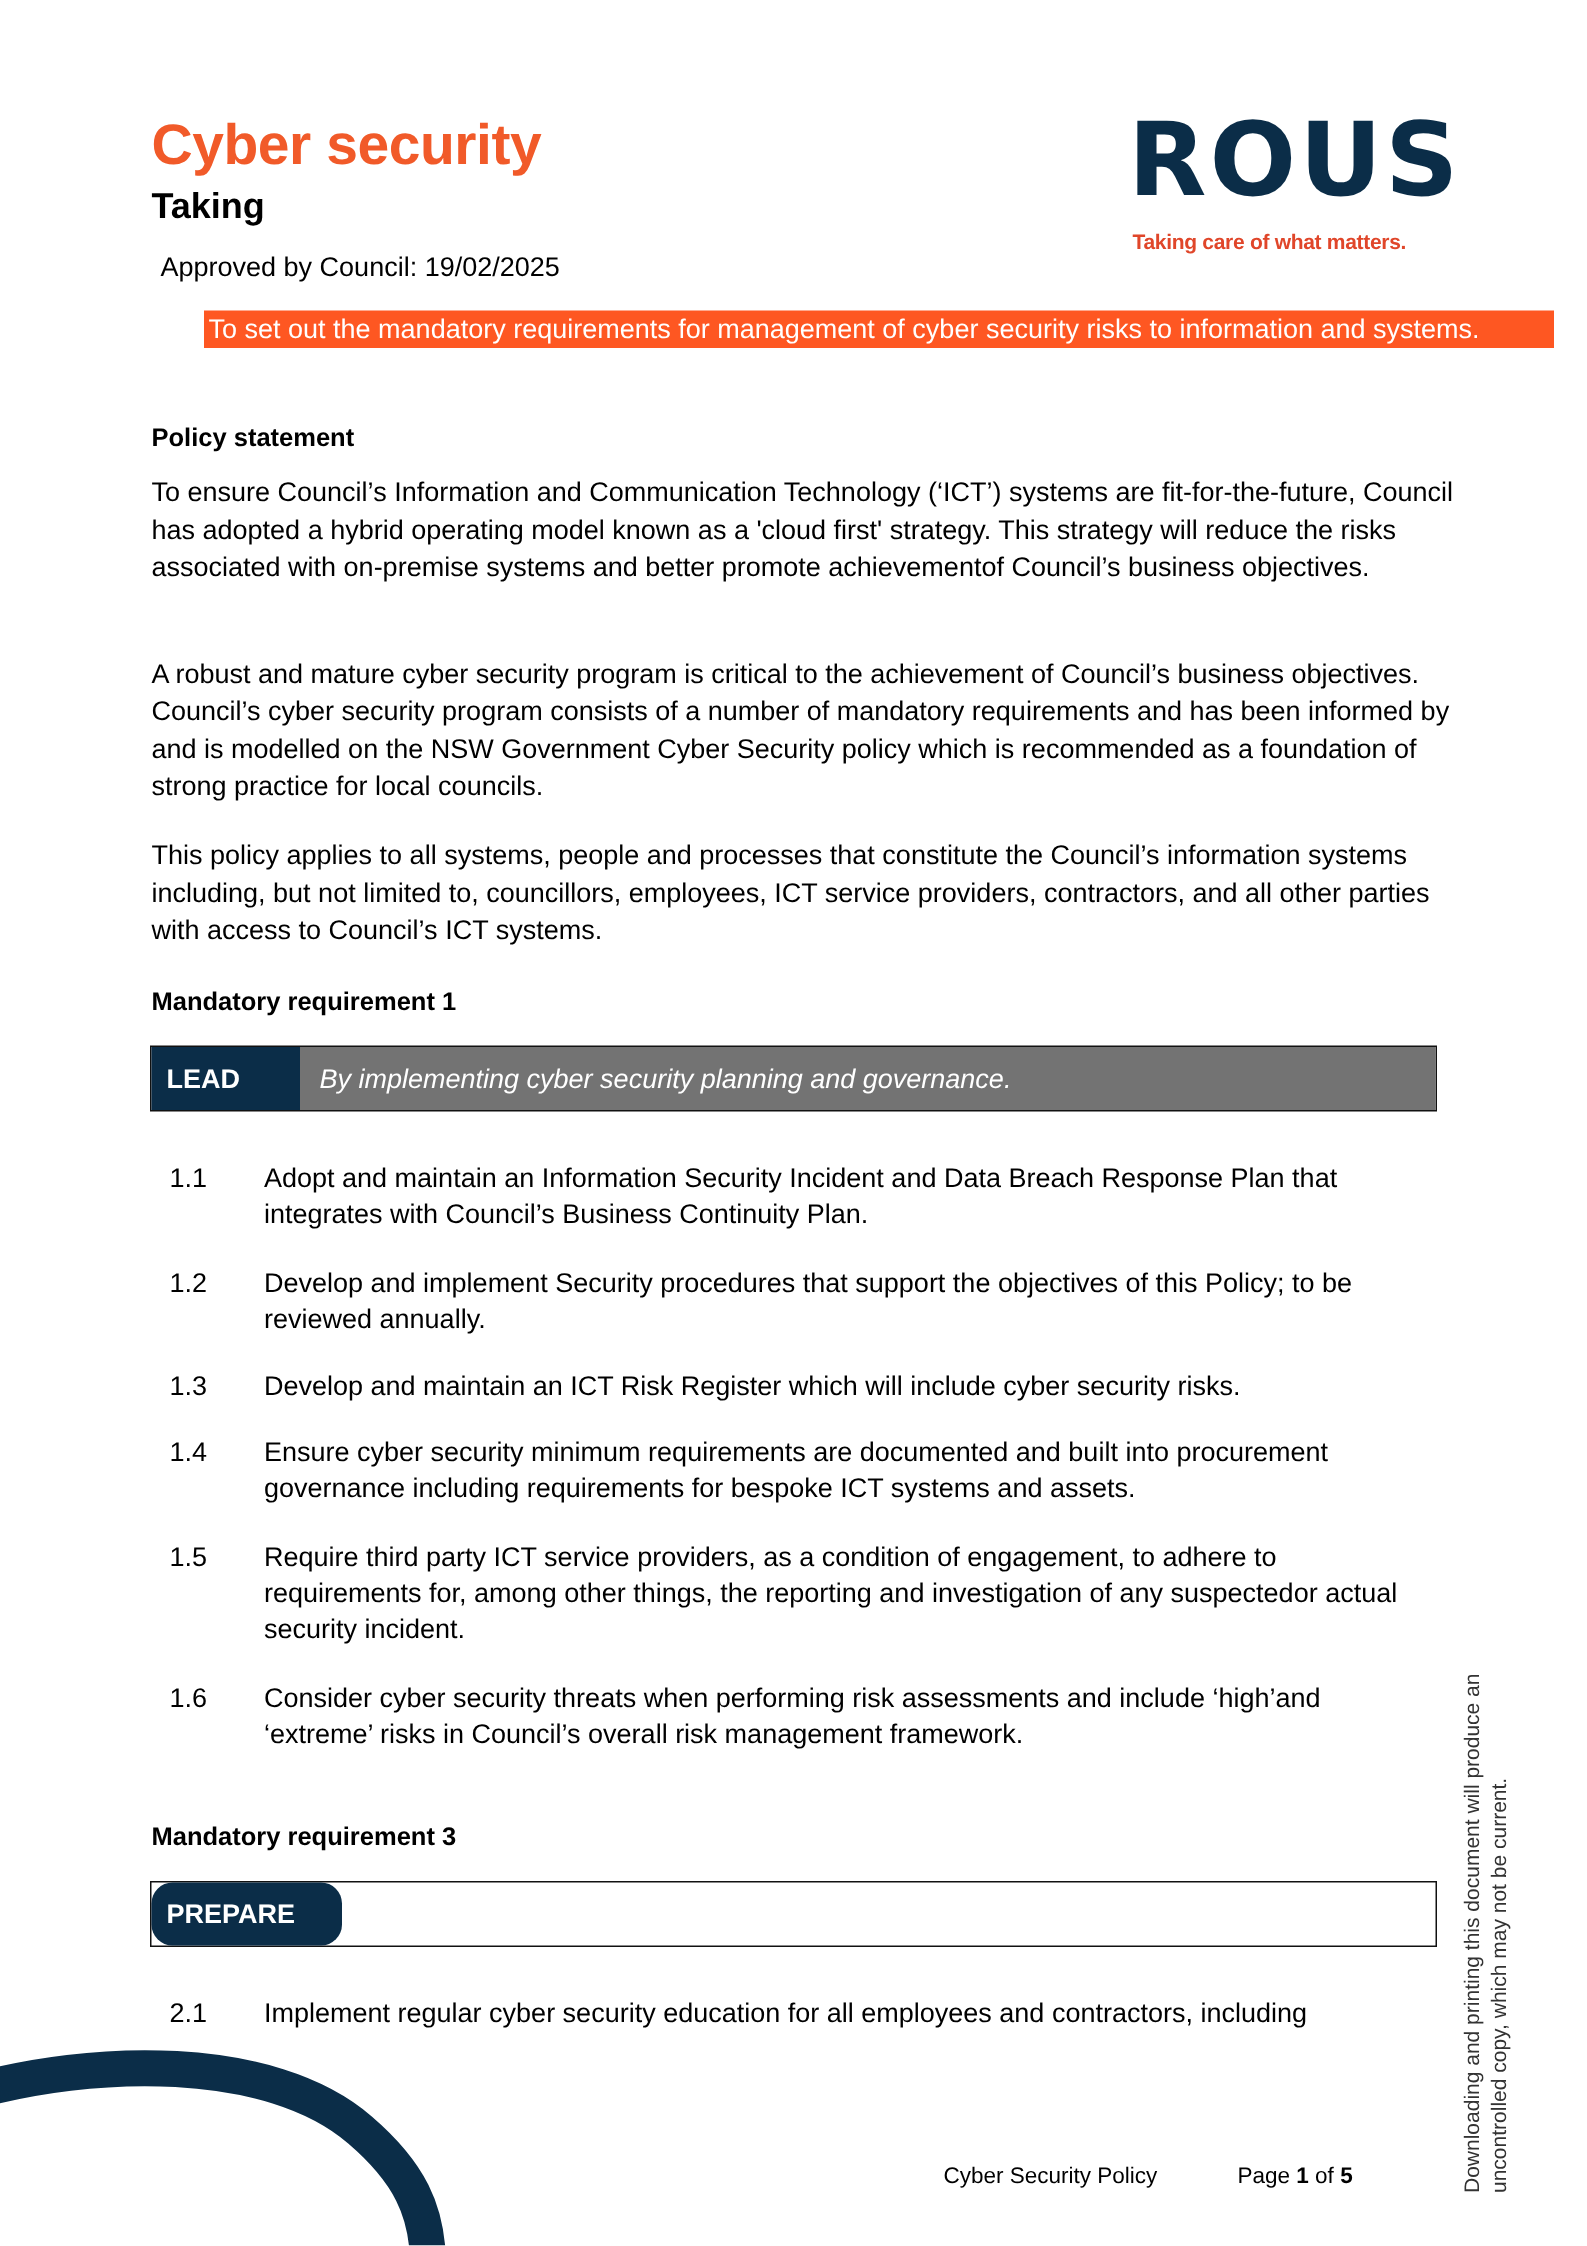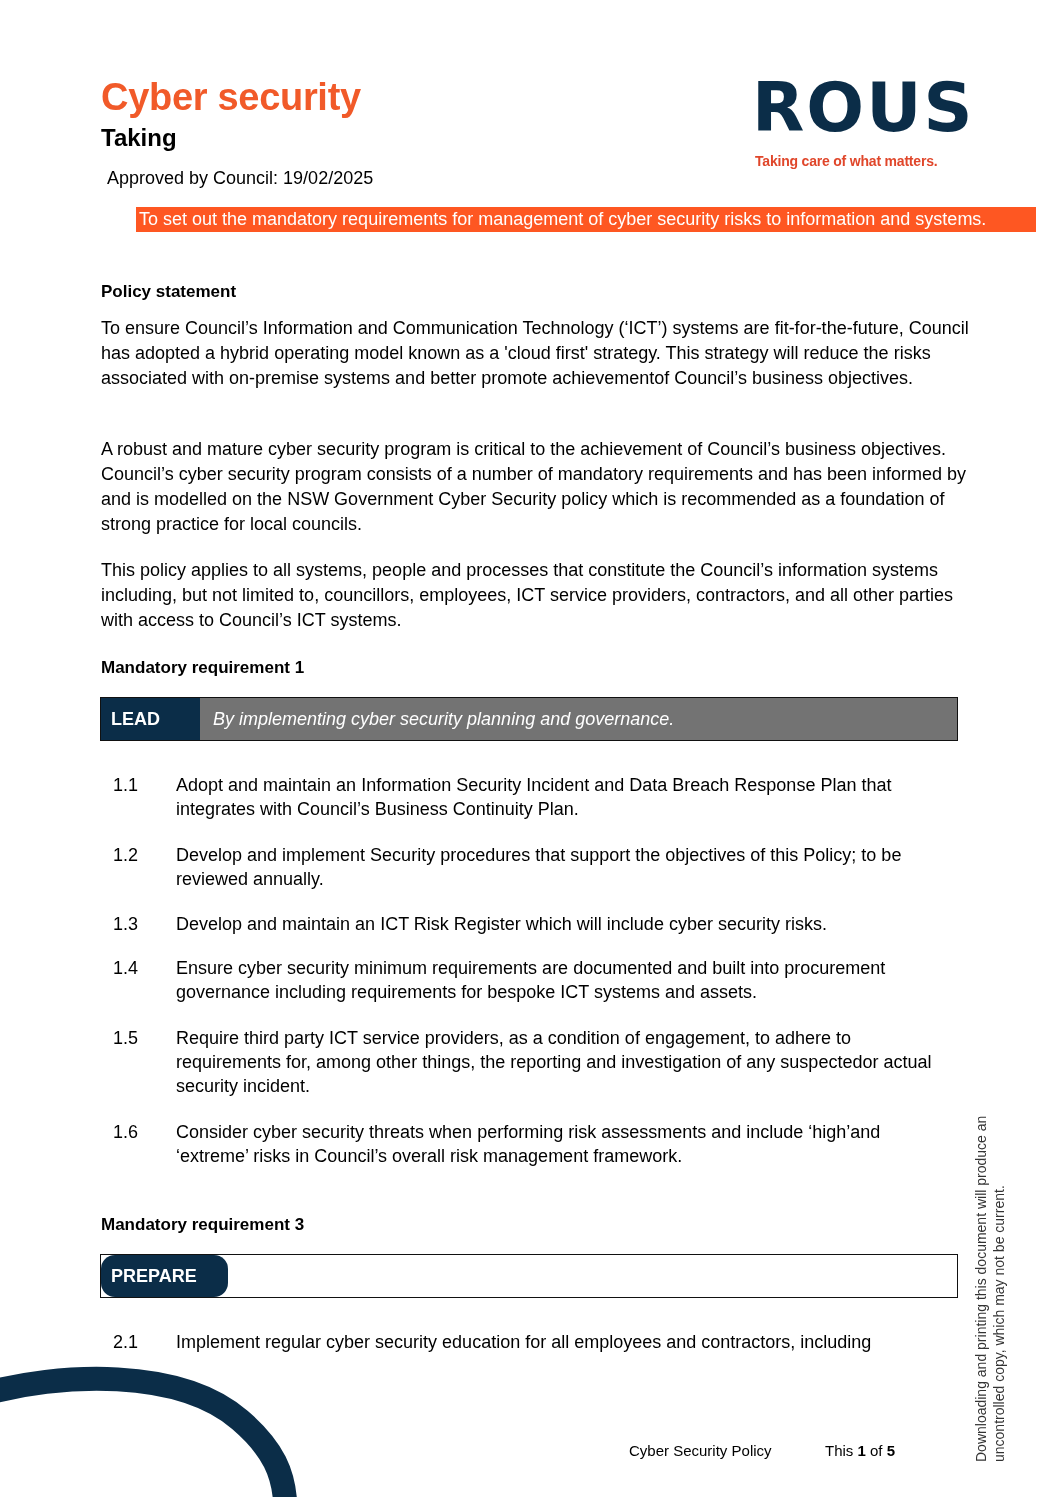--- a/index.html
+++ b/index.html
@@ -89,17 +89,17 @@
   <div>Downloading and printing this document will produce an</div>
   <div>uncontrolled copy, which may not be current.</div>
 </div>
 
 <svg class="abs arc" viewBox="0 0 320 137">
   <path d="M -20 35 C 60 12, 180 8, 240 60 C 275 90, 283 115, 285 140" fill="none" stroke="#0b2d48" stroke-width="24"></path>
 </svg>
 
 <div class="abs footer-title">Cyber Security Policy</div>
 <div class="abs footer-page">
-  <span>This</span>
+  <span>Page</span>
   <b>1</b>
   <span>of</span>
   <b>5</b>
 </div>
 
 </body></html>

